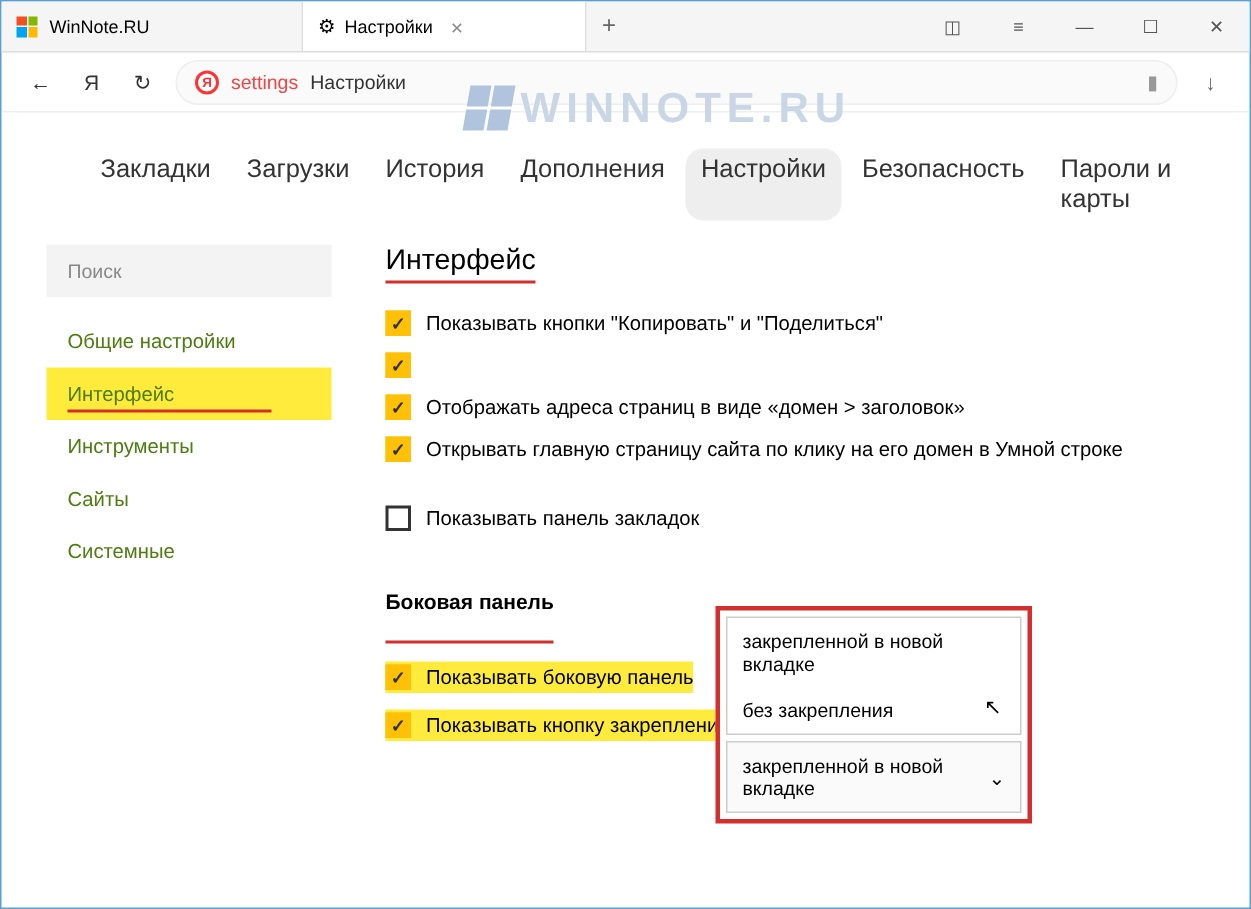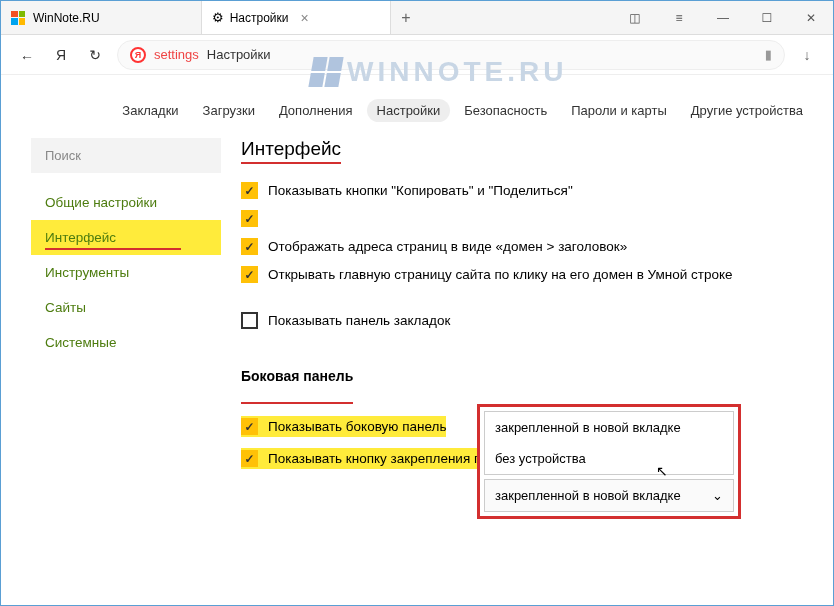--- a/index.html
+++ b/index.html
@@ -25,42 +25,42 @@
 .addr .y-logo { width: 16px; height: 16px; border-radius: 50%; background: #fff; border: 2px solid #f33; display: flex; align-items: center; justify-content: center; font-size: 9px; font-weight: bold; color: #f33; }
 .addr .path { color: #ef4444; }
 .addr .title { color: #333; }
 .addr .bm { margin-left: auto; color: #999; }
 .dl-ico { color: #666; }
 
 .watermark { position: absolute; top: 55px; left: 310px; font-size: 28px; font-weight: bold; color: #c8d6e5; letter-spacing: 4px; z-index: 0; display: flex; align-items: center; pointer-events: none; }
 .watermark .wlogo { width: 30px; height: 30px; display: grid; grid-template-columns: 1fr 1fr; grid-template-rows: 1fr 1fr; gap: 2px; margin-right: 6px; transform: skewX(-10deg); }
 .watermark .wlogo div { background: #b0c4de; }
 
-.topnav { display: flex; gap: 4px; padding: 24px 20px 16px 56px; font-size: 13px; position: relative; z-index: 1; justify-content: flex-end; }
+.topnav { display: flex; gap: 4px; padding: 24px 20px 16px 56px; font-size: 17px; position: relative; z-index: 1; justify-content: flex-end; }
 .topnav div { padding: 4px 10px; color: #333; border-radius: 12px; }
 .topnav div.active { background: #eee; }
 
-.content { display: flex; padding: 0 20px 20px 30px; gap: 20px; position: relative; z-index: 1; }
+.content { display: flex; padding: 0 20px 20px 30px; gap: 36px; position: relative; z-index: 1; }
 .sidebar { width: 190px; flex-shrink: 0; }
 .search-box { background: #f3f3f3; padding: 10px 14px; font-size: 13px; color: #888; margin-bottom: 12px; }
 .side-item { padding: 10px 14px; font-size: 13.5px; color: #4d7c0f; }
 .side-item.sel { background: #ffeb3b; position: relative; }
 .side-item.sel::after { content: ''; position: absolute; left: 14px; right: 40px; bottom: 5px; height: 2px; background: #d32f2f; }
 
 .main { flex: 1; padding-right: 10px; }
 h2.sec { font-size: 19px; font-weight: normal; margin-bottom: 18px; display: inline-block; border-bottom: 2px solid #d32f2f; padding-bottom: 2px; }
 h3.sub { font-size: 14px; font-weight: bold; margin: 10px 0 12px 0; }
 h3.sub.rl { display: inline-block; border-bottom: 2px solid #d32f2f; padding-bottom: 18px; }
 .opt { display: flex; align-items: center; gap: 10px; margin-bottom: 11px; font-size: 13.5px; }
 .opt.hl { background: #ffeb3b; display: inline-flex; padding: 2px 0; }
 .chk { width: 17px; height: 17px; border: 2px solid #333; display: flex; align-items: center; justify-content: center; flex-shrink: 0; }
 .chk.on { background: #ffc107; border-color: #ffc107; }
 .chk.on::after { content: '✓'; color: #333; font-size: 12px; font-weight: bold; }
 
-.dropdown-area { position: absolute; top: 403px; left: 476px; width: 264px; border: 3px solid #d32f2f; background: #fff; z-index: 5; padding: 4px; }
+.dropdown-area { position: absolute; top: 403px; left: 476px; width: 211px; border: 3px solid #d32f2f; background: #fff; z-index: 5; padding: 4px; }
 .dd-list { border: 1px solid #ccc; }
 .dd-item { padding: 8px 10px; font-size: 13px; position: relative; }
 .dd-item.hov { background: #f5f5f5; }
 .dd-sel { border: 1px solid #ccc; padding: 8px 10px; font-size: 13px; margin-top: 4px; display: flex; align-items: center; justify-content: space-between; background: #fafafa; }
 .cursor-hand { position: absolute; left: 176px; top: 56px; font-size: 14px; }
 
 .spacer { height: 18px; }
 </style>
 </head>
 <body>
@@ -109,25 +109,25 @@
       <div></div>
       <div></div>
       <div></div>
     </span>
   <span>WINNOTE.RU</span>
 </div>
 
 <div class="topnav">
   <div>Закладки</div>
   <div>Загрузки</div>
+  <div>История</div>
   <div>Дополнения</div>
   <div class="active">Настройки</div>
   <div>Безопасность</div>
   <div>Пароли и карты</div>
-  <div>Другие устройства</div>
 </div>
 
 <div class="content">
   <div class="sidebar">
     <div class="search-box">Поиск</div>
     <div class="side-item">Общие настройки</div>
     <div class="side-item sel">Интерфейс</div>
     <div class="side-item">Инструменты</div>
     <div class="side-item">Сайты</div>
     <div class="side-item">Системные</div>
@@ -169,20 +169,20 @@
     <div class="opt hl">
         <span class="chk on"></span>
         <span>Показывать кнопку закрепления панели</span>
       </div>
   </div>
 </div>
 
 <div class="dropdown-area">
   <div class="dd-list">
     <div class="dd-item">закрепленной в новой вкладке</div>
-    <div class="dd-item">без устройства</div>
+    <div class="dd-item">без закрепления</div>
     <span class="cursor-hand">↖</span>
   </div>
   <div class="dd-sel">
     <span>закрепленной в новой вкладке</span>
     <span>⌄</span>
   </div>
 </div>
 
 </body></html>

